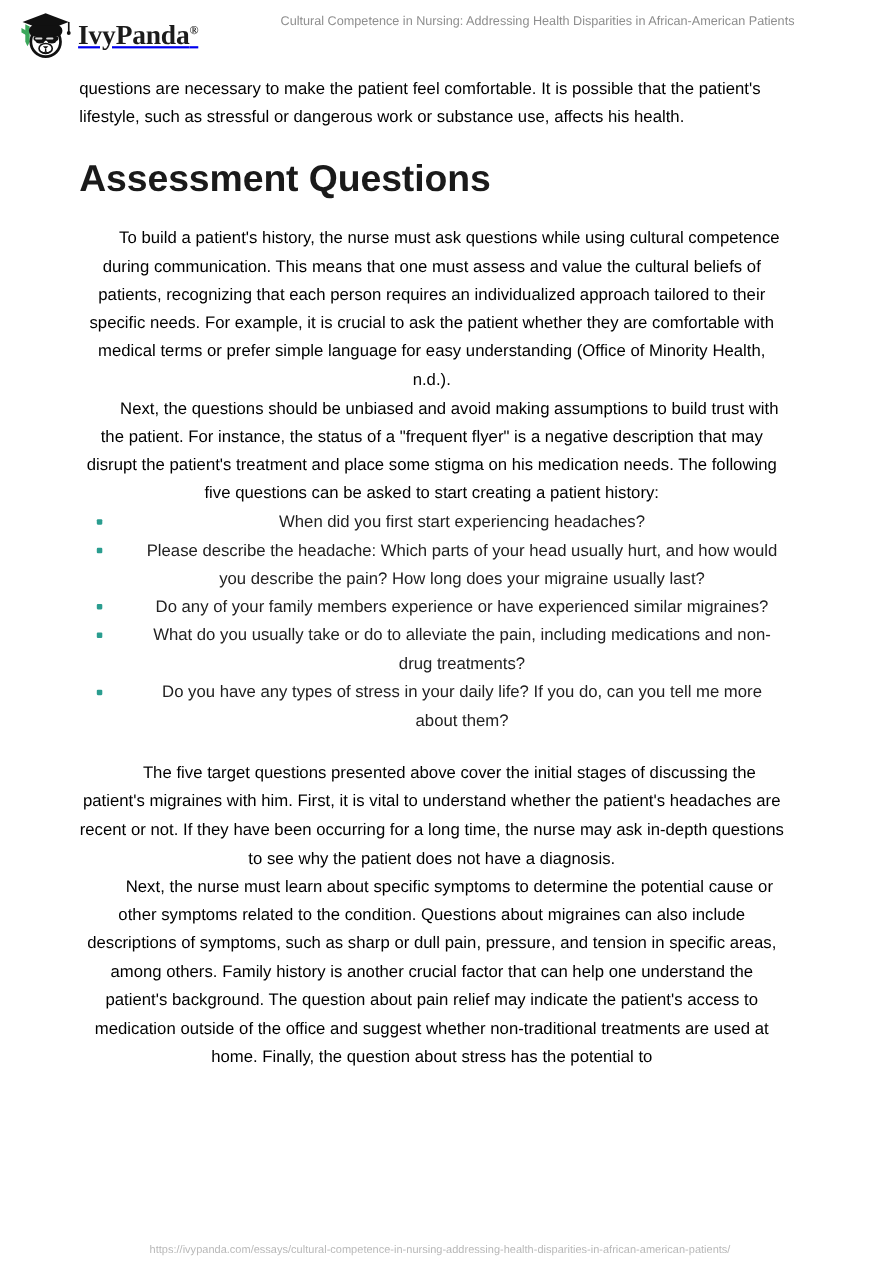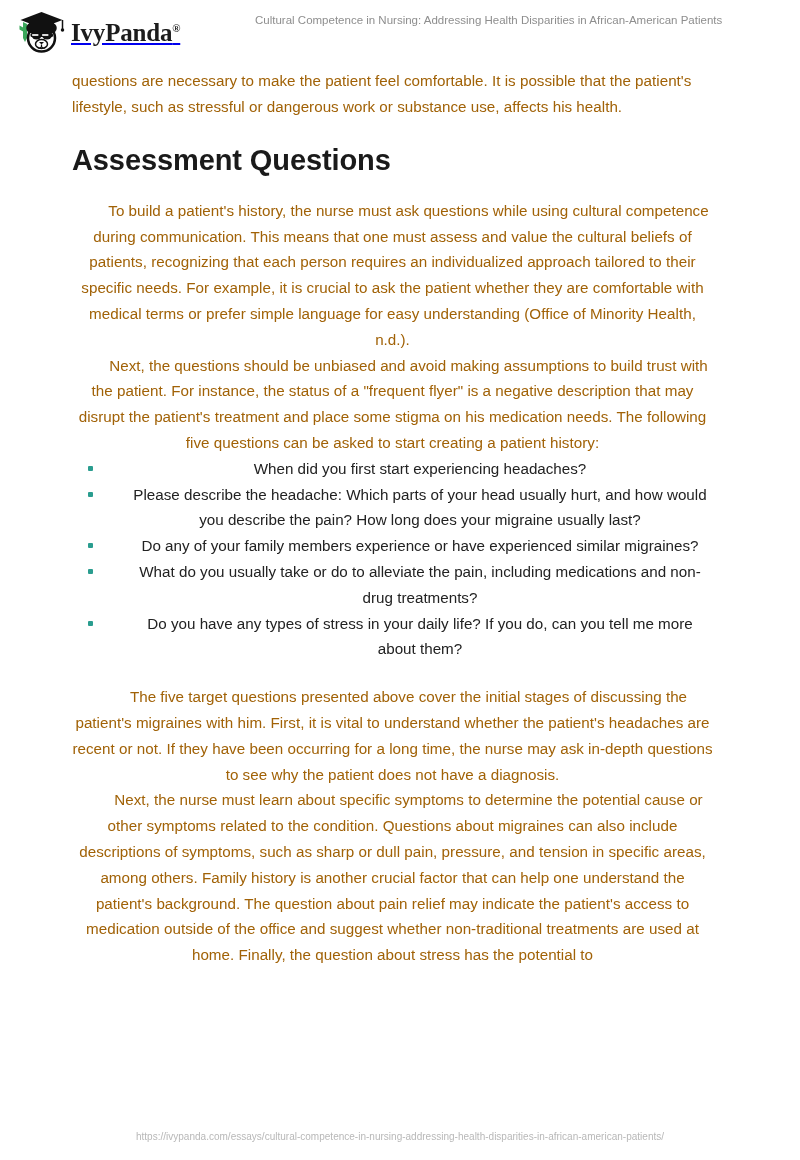--- a/index.html
+++ b/index.html
@@ -81,34 +81,34 @@
   .content {
     position: absolute;
     left: 72px;
     top: 68px;
     width: 641px;
   }
   p.body-text {
     margin: 0 0 0 0;
     font-size: 15.2px;
     line-height: 25.8px;
-    color: #a16207;
+    color: #000000;
     text-align: left;
     letter-spacing: 0.02px;
   }
   p.body-text.indent {
     text-indent: 32px;
     text-align: center;
   }
   .gap-after-p { margin-bottom: 22px; }
   .gap-small { margin-bottom: 13px; }
 
   h2.section-heading {
     margin: 22px 0 20px 0;
-    font-size: 29px;
+    font-size: 34px;
     font-weight: bold;
     color: #1a1a1a;
     line-height: 1.25;
     letter-spacing: -0.1px;
   }
 
   ul.question-list {
     list-style: none;
     margin: 0 0 0 0;
     padding: 0;

